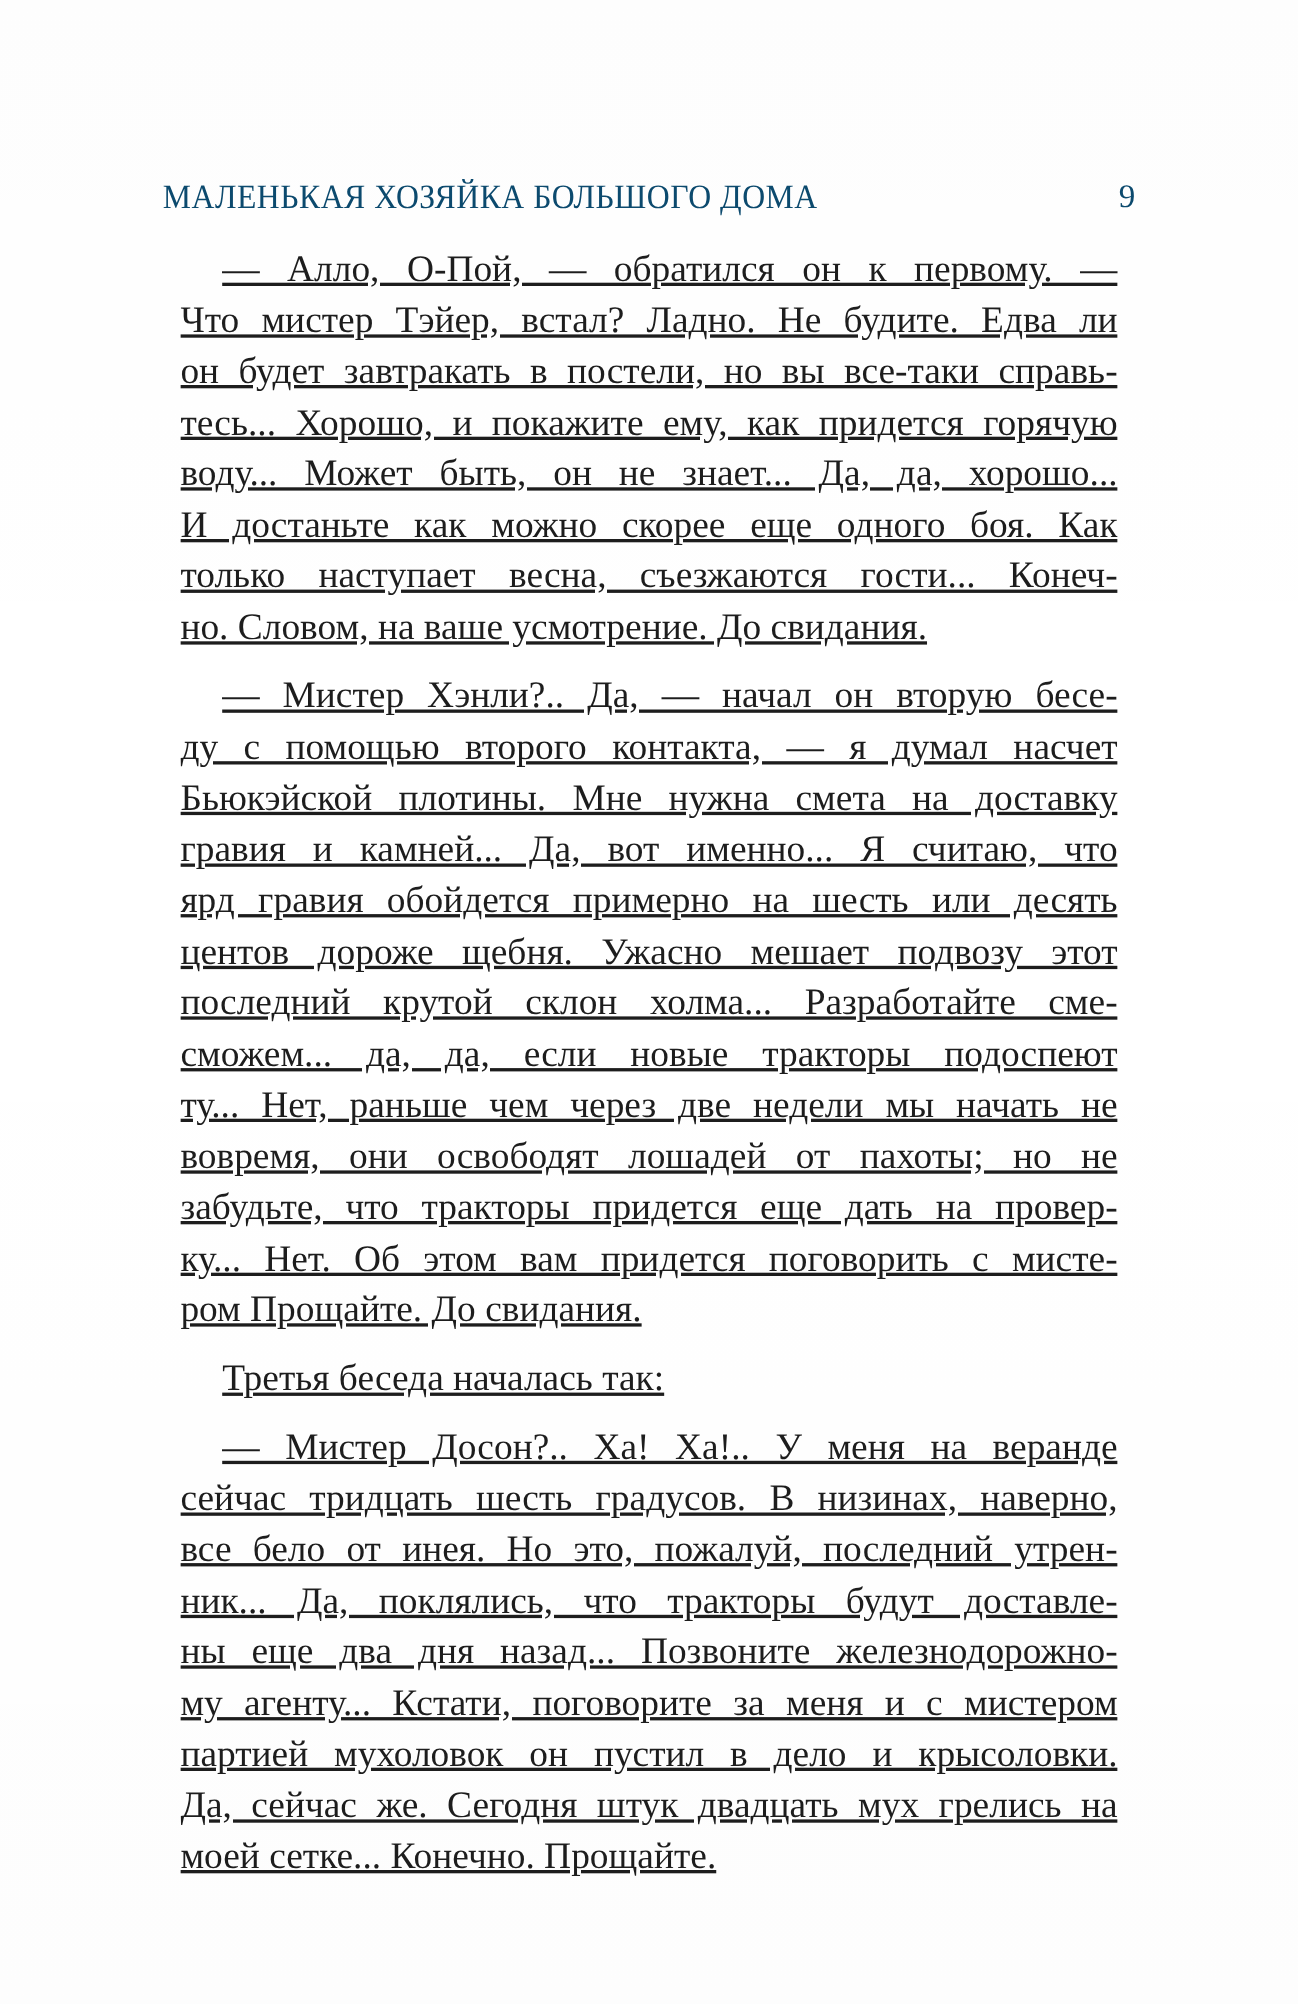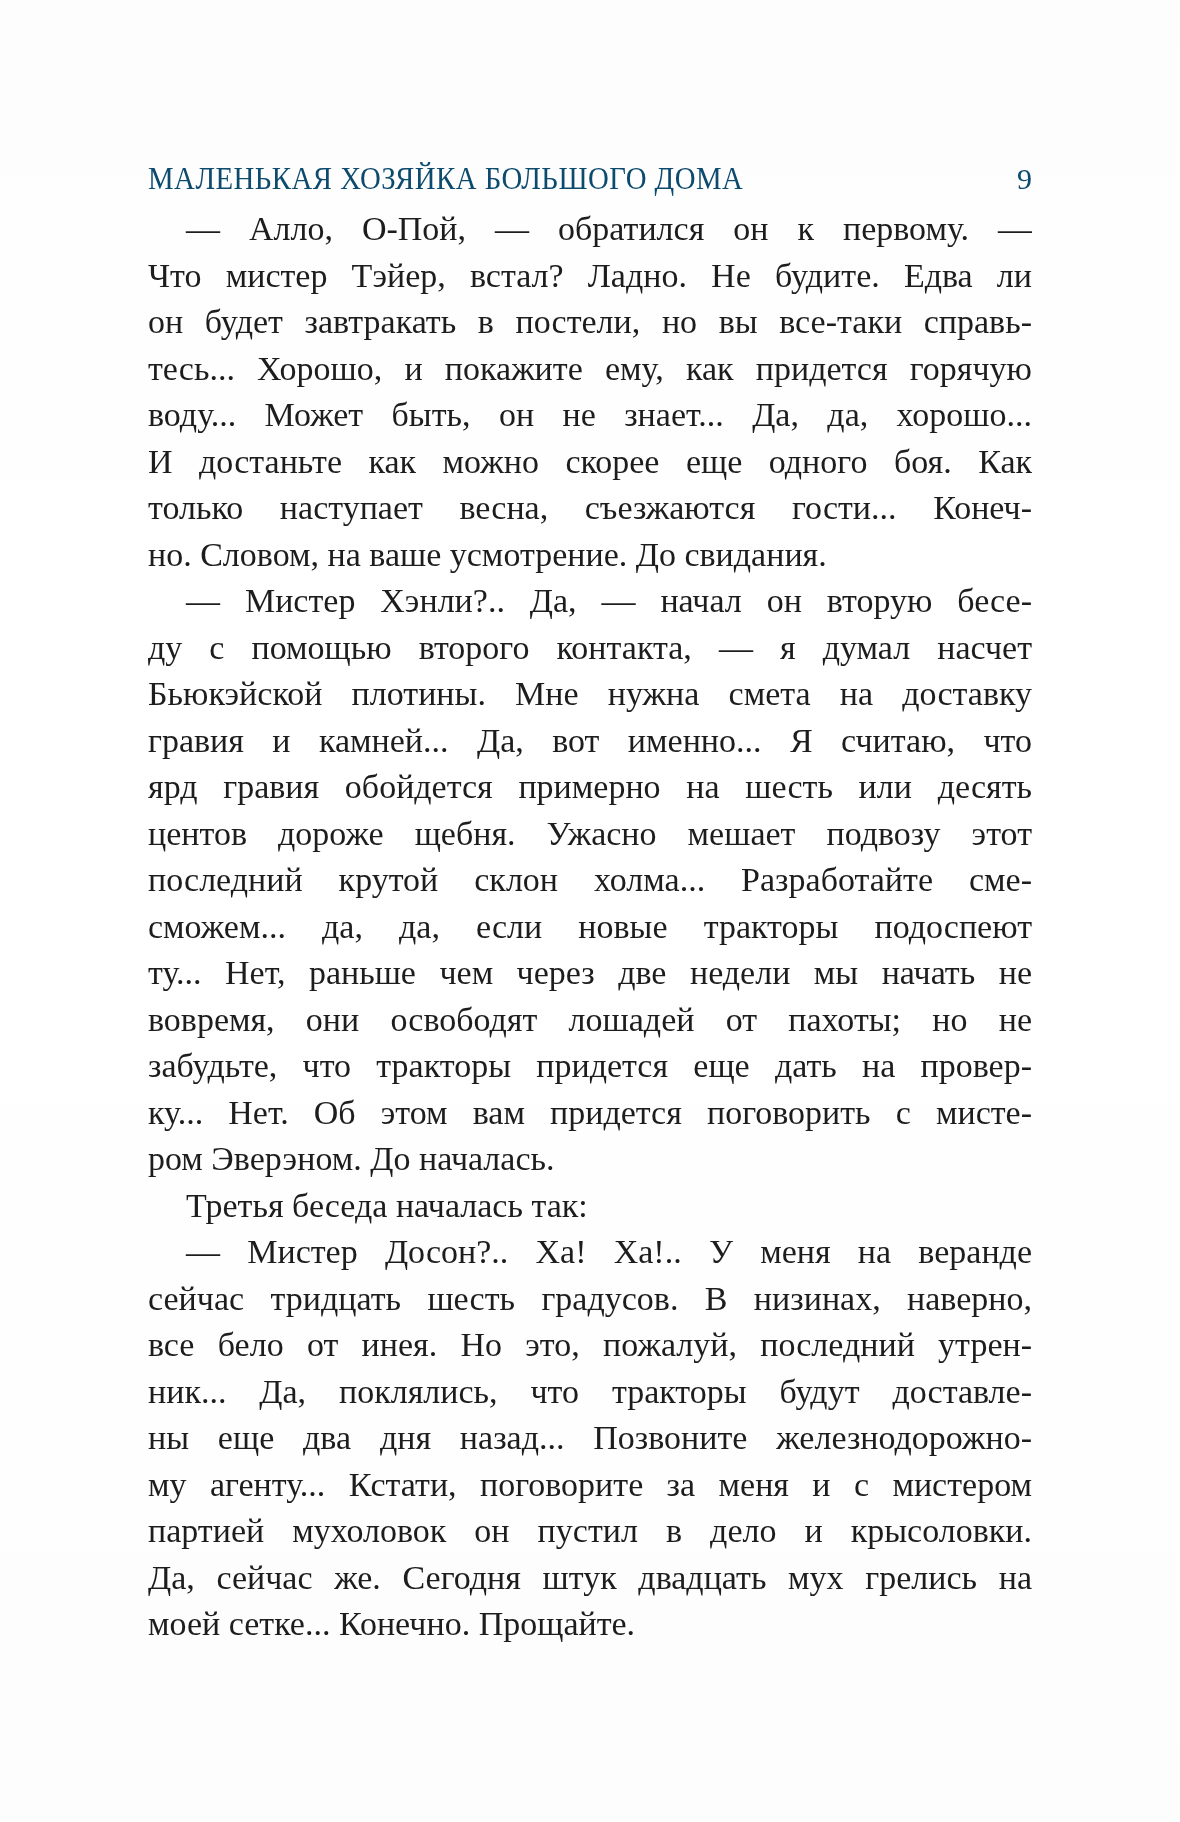--- a/index.html
+++ b/index.html
@@ -59,21 +59,22 @@
   .page-text {
     position: absolute;
     top: 206px;
     left: 148px;
     width: 884px;
     font-size: 34px;
     line-height: 46.5px;
     color: #1d1d1d;
   }
   .paragraph {
-    margin: 0;
+    margin: 16px;
+    text-decoration: underline;
   }
   .line {
     height: 46.5px;
     overflow: hidden;
     text-align: justify;
     text-align-last: justify;
     white-space: normal;
   }
   .line.first {
     text-indent: 38px;
@@ -109,21 +110,21 @@
         <div class="line">Бьюкэйской плотины. Мне нужна смета на доставку</div>
         <div class="line">гравия и камней... Да, вот именно... Я считаю, что</div>
         <div class="line">ярд гравия обойдется примерно на шесть или десять</div>
         <div class="line">центов дороже щебня. Ужасно мешает подвозу этот</div>
         <div class="line">последний крутой склон холма... Разработайте сме-</div>
         <div class="line">сможем... да, да, если новые тракторы подоспеют</div>
         <div class="line">ту... Нет, раньше чем через две недели мы начать не</div>
         <div class="line">вовремя, они освободят лошадей от пахоты; но не</div>
         <div class="line">забудьте, что тракторы придется еще дать на провер-</div>
         <div class="line">ку... Нет. Об этом вам придется поговорить с мисте-</div>
-        <div class="line last">ром Эверэном. До началась.</div>
+        <div class="line last">ром Прощайте. До свидания.</div>
       </div>
       <div class="paragraph">
         <div class="line first last">Третья беседа началась так:</div>
       </div>
       <div class="paragraph">
         <div class="line first">— Мистер Досон?.. Ха! Ха!.. У меня на веранде</div>
         <div class="line">сейчас тридцать шесть градусов. В низинах, наверно,</div>
         <div class="line">все бело от инея. Но это, пожалуй, последний утрен-</div>
         <div class="line">ник... Да, поклялись, что тракторы будут доставле-</div>
         <div class="line">ны еще два дня назад... Позвоните железнодорожно-</div>

